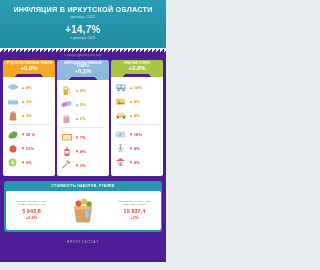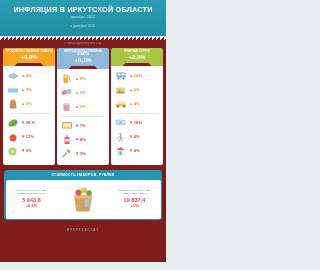--- a/index.html
+++ b/index.html
@@ -2,21 +2,21 @@
 <html><head>
 <meta charset="utf-8">
 <style>
   html,body{margin:0;padding:0;}
   body{
     width:166px;height:270px;overflow:hidden;
     background:#e9eef0;
     font-family:"Liberation Sans", sans-serif;
     -webkit-font-smoothing:antialiased;
   }
-  .page{position:relative;width:166px;height:262px;background:#7f1d1d;}
+  .page{position:relative;width:166px;height:262px;background:#4c1d95;}
 
   
   .header{
     position:relative;
     background:#2596ad;
     background:linear-gradient(180deg,#2a9cb3 0%,#1f8ca3 100%);
     padding:6px 6px 9px 6px;
     text-align:center;
   }
   .title{
@@ -101,20 +101,21 @@
   }
 </style>
 </head>
 <body>
 
 <div class="page">
 
   <div class="header">
     <div class="title">ИНФЛЯЦИЯ В ИРКУТСКОЙ ОБЛАСТИ</div>
     <div class="subtitle">декабрь 2022</div>
+    <div class="bigval">+14,7%</div>
     <div class="bigcmp">к декабрю 2021</div>
     <div class="zig"></div>
   </div>
 
   <div class="sectionnote">к предыдущему месяцу</div>
 
   <div class="cols">
 
     <div class="col c1">
       <div class="colhead">

